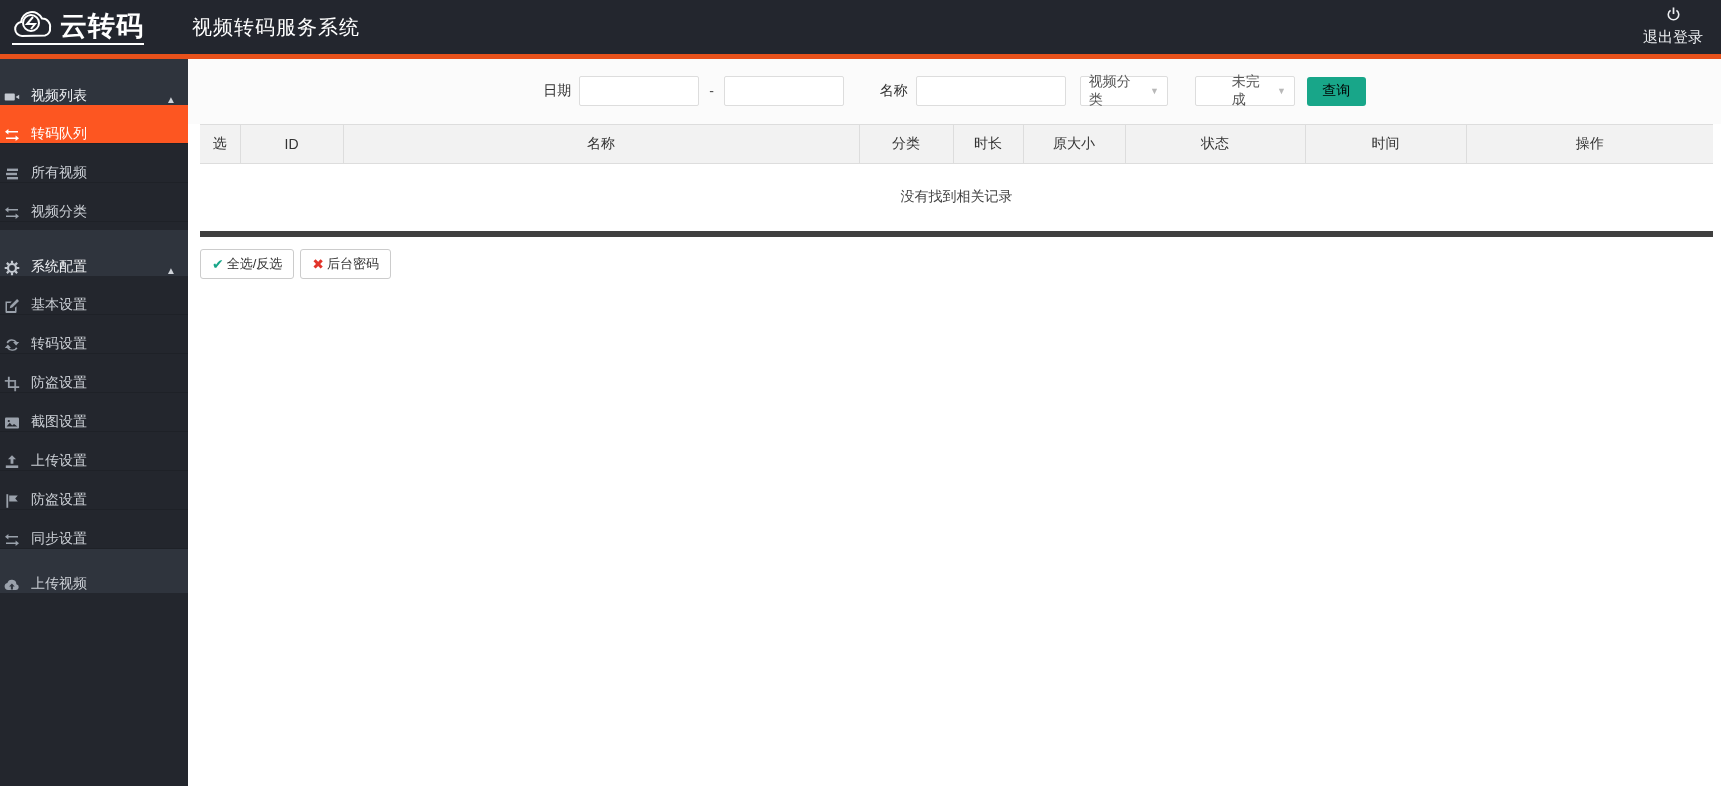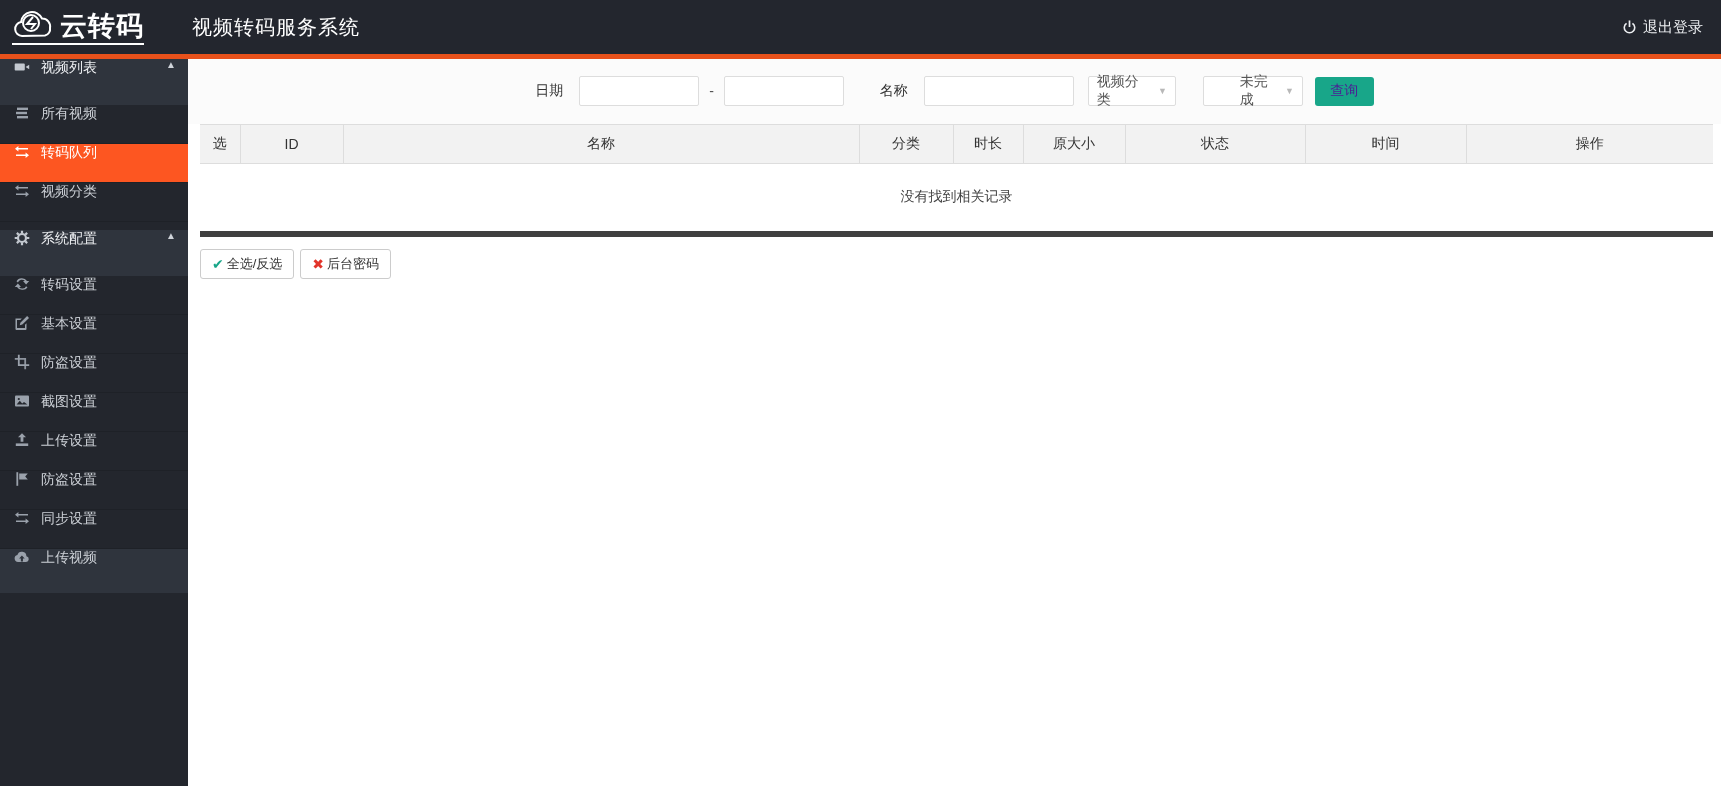--- a/index.html
+++ b/index.html
@@ -8,56 +8,56 @@
 
   
   .app-header { height:59px; background:#23262e; border-bottom:5px solid #e8511b;
     display:flex; align-items:center; color:#fff; }
   .logo-wrap { width:188px; display:flex; align-items:flex-start; padding-left:12px; }
   .logo { display:inline-flex; align-items:flex-end; gap:4px; border-bottom:2px solid #fff; padding-bottom:3px; }
   .logo svg { display:block; }
   .logo-text { font-size:27px; font-weight:800; letter-spacing:1px; line-height:1; }
   .app-title { font-size:20px; font-weight:400; margin-left:4px; letter-spacing:1px; }
   .logout { margin-left:auto; margin-right:18px; display:flex; align-items:center; gap:6px;
-    font-size:15px; color:#eceef1; cursor:pointer; }
+    font-size:15px; color:#eceef1; cursor:pointer;flex-direction:column; }
   .logout svg { display:block; }
 
   
   .layout { display:flex; height:727px; }
   .sidebar { width:188px; background:#23262d; flex:none; }
-  .side-item { height:39px; display:flex; align-items:flex-start; padding:0 12px 0 14px;
+  .side-item { height:39px; display:flex; align-items:flex-end; padding:0 12px 0 4px;
     color:#ccd0d6; font-size:14px; cursor:pointer; border-bottom:1px solid #1e2127; }
   .side-item .icon { width:16px; height:16px; margin-right:11px; color:#9aa1ab;
     display:inline-flex; align-items:center; justify-content:center; flex:none; }
   .side-item .icon svg { display:block; }
   .side-header { height:46px; background:#2f343d; color:#eef0f3; border-bottom:none; }
   .side-header .icon { color:#c4c9d1; }
   .caret-up { margin-left:auto; font-size:10px; color:#cfd3d9; }
   .side-item.active { background:#fd5621; color:#fff; }
   .side-item.active .icon { color:#fff; }
   .side-gap { height:8px; }
   .side-upload { height:44px; background:#2f343d; border-bottom:none; }
 
   
   .main { flex:1; background:#fff; }
   .filter-bar { background:#fbfbfb; padding:17px 0 18px; display:flex; justify-content:center;
     align-items:center; font-size:14px; color:#333; }
-  .filter-bar .lbl { margin-right:16px; }
+  .filter-bar .lbl { margin-right:8px; }
   .txt-input { width:120px; height:30px; border:1px solid #ddd; border-radius:2px;
     background:#fff; padding:0 8px; font-size:13px; color:#333; outline:none; }
   .txt-input.name { width:150px; }
   .dash { margin:0 10px; color:#555; }
   .lbl-name { margin-left:36px; }
   .select-box { height:30px; border:1px solid #ddd; border-radius:2px; background:#fff;
     display:flex; align-items:center; justify-content:space-between; padding:0 8px;
     color:#555; font-size:14px; cursor:pointer; }
   .select-category { width:88px; margin-left:14px; }
   .select-status { width:100px; margin-left:27px;padding-left:36px; }
   .select-box .sel-caret { color:#b8b8b8; font-size:9px; margin-left:6px; }
-  .btn-search { width:59px; height:29px; margin-left:12px; background:#18a689; color:#4c1d95;
+  .btn-search { width:59px; height:29px; margin-left:12px; background:#18a689; color:#000000;
     border:none; border-radius:3px; font-size:14px; cursor:pointer;
     font-family:"Liberation Sans","DejaVu Sans",sans-serif; }
 
   .content { margin:0 8px 0 12px; }
   table.grid { width:100%; border-collapse:collapse; table-layout:fixed; }
   .grid thead th { height:39px; background:#f2f2f2; border-top:1px solid #ddd;
     border-bottom:1px solid #ddd; font-weight:400; font-size:14px; color:#333; }
   .grid thead th + th { border-left:1px solid #ddd; }
   .grid td.empty-cell { height:70px; text-align:center; font-size:14px; color:#444;
     border-bottom:6px solid #404040; background:#fff; }
@@ -104,40 +104,40 @@
       <span class="icon">
         <svg width="16" height="16" viewBox="0 0 16 16" fill="currentColor">
           <path d="M1.5 4.5h8.3a1 1 0 0 1 1 1v5a1 1 0 0 1-1 1H1.5a.8.8 0 0 1-.8-.8V5.3a.8.8 0 0 1 .8-.8z"></path>
           <path d="M11.6 8l3.6-2.3v4.6z"></path>
         </svg>
       </span>
       <span class="lbl">视频列表</span>
       <span class="caret-up">▲</span>
     </div>
 
+    <div class="side-item active">
+      <span class="icon">
+        <svg width="16" height="16" viewBox="0 0 16 16" fill="currentColor">
+          <path d="M4.4 1.9L1 4.7l3.4 2.8V5.5H14V3.9H4.4zM11.6 8.5L15 11.3l-3.4 2.8v-2H2v-1.6h9.6z"></path>
+        </svg>
+      </span>
+      <span class="lbl">转码队列</span>
+    </div>
+
     <div class="side-item">
       <span class="icon">
         <svg width="16" height="16" viewBox="0 0 16 16" fill="currentColor">
           <rect x="3" y="2.6" width="11" height="2.4"></rect>
           <rect x="2" y="6.8" width="11" height="2.4"></rect>
           <rect x="3" y="11" width="11" height="2.4"></rect>
         </svg>
       </span>
       <span class="lbl">所有视频</span>
     </div>
 
-    <div class="side-item active">
-      <span class="icon">
-        <svg width="16" height="16" viewBox="0 0 16 16" fill="currentColor">
-          <path d="M4.4 1.9L1 4.7l3.4 2.8V5.5H14V3.9H4.4zM11.6 8.5L15 11.3l-3.4 2.8v-2H2v-1.6h9.6z"></path>
-        </svg>
-      </span>
-      <span class="lbl">转码队列</span>
-    </div>
-
     <div class="side-item">
       <span class="icon">
         <svg width="16" height="16" viewBox="0 0 16 16" fill="currentColor">
           <path d="M4.4 1.9L1 4.7l3.4 2.8V5.5H14V3.9H4.4zM11.6 8.5L15 11.3l-3.4 2.8v-2H2v-1.6h9.6z"></path>
         </svg>
       </span>
       <span class="lbl">视频分类</span>
     </div>
 
     <div class="side-gap"></div>
@@ -149,35 +149,35 @@
           <path d="M12.6 8h2.7M11.25 11.25l1.9 1.9M8 12.6v2.7M4.75 11.25l-1.9 1.9M3.4 8H.7M4.75 4.75l-1.9-1.9M8 3.4V.7M11.25 4.75l1.9-1.9"></path>
         </svg>
       </span>
       <span class="lbl">系统配置</span>
       <span class="caret-up">▲</span>
     </div>
 
     <div class="side-item">
       <span class="icon">
         <svg width="16" height="16" viewBox="0 0 16 16" fill="currentColor">
+          <path d="M13.1 1l1.9 1.9-6.7 6.7-2.6.7.7-2.6z"></path>
+          <path d="M1.5 3.5h6.3L6.3 5H3v8h8V9.7l1.5-1.5v5.8a1 1 0 0 1-1 1h-9a1 1 0 0 1-1-1z"></path>
+        </svg>
+      </span>
+      <span class="lbl">基本设置</span>
+    </div>
+
+    <div class="side-item">
+      <span class="icon">
+        <svg width="16" height="16" viewBox="0 0 16 16" fill="currentColor">
           <path d="M8 2.2a5.8 5.8 0 0 1 5 2.9h2.2l-3.1 3.4-3.1-3.4h2A4.2 4.2 0 0 0 3.9 6.4L2.5 5.2A5.8 5.8 0 0 1 8 2.2z"></path>
           <path d="M8 13.8a5.8 5.8 0 0 1-5-2.9H.8l3.1-3.4L7 10.9H5a4.2 4.2 0 0 0 7.1-.7l1.4 1.2A5.8 5.8 0 0 1 8 13.8z"></path>
         </svg>
       </span>
       <span class="lbl">转码设置</span>
-    </div>
-
-    <div class="side-item">
-      <span class="icon">
-        <svg width="16" height="16" viewBox="0 0 16 16" fill="currentColor">
-          <path d="M13.1 1l1.9 1.9-6.7 6.7-2.6.7.7-2.6z"></path>
-          <path d="M1.5 3.5h6.3L6.3 5H3v8h8V9.7l1.5-1.5v5.8a1 1 0 0 1-1 1h-9a1 1 0 0 1-1-1z"></path>
-        </svg>
-      </span>
-      <span class="lbl">基本设置</span>
     </div>
 
     <div class="side-item">
       <span class="icon">
         <svg width="16" height="16" viewBox="0 0 16 16" fill="none" stroke="currentColor" stroke-width="1.8">
           <path d="M4.8.8v10.4h10.4"></path>
           <path d="M.8 4.8h10.4v10.4" opacity="0.9"></path>
         </svg>
       </span>
       <span class="lbl">防盗设置</span>

